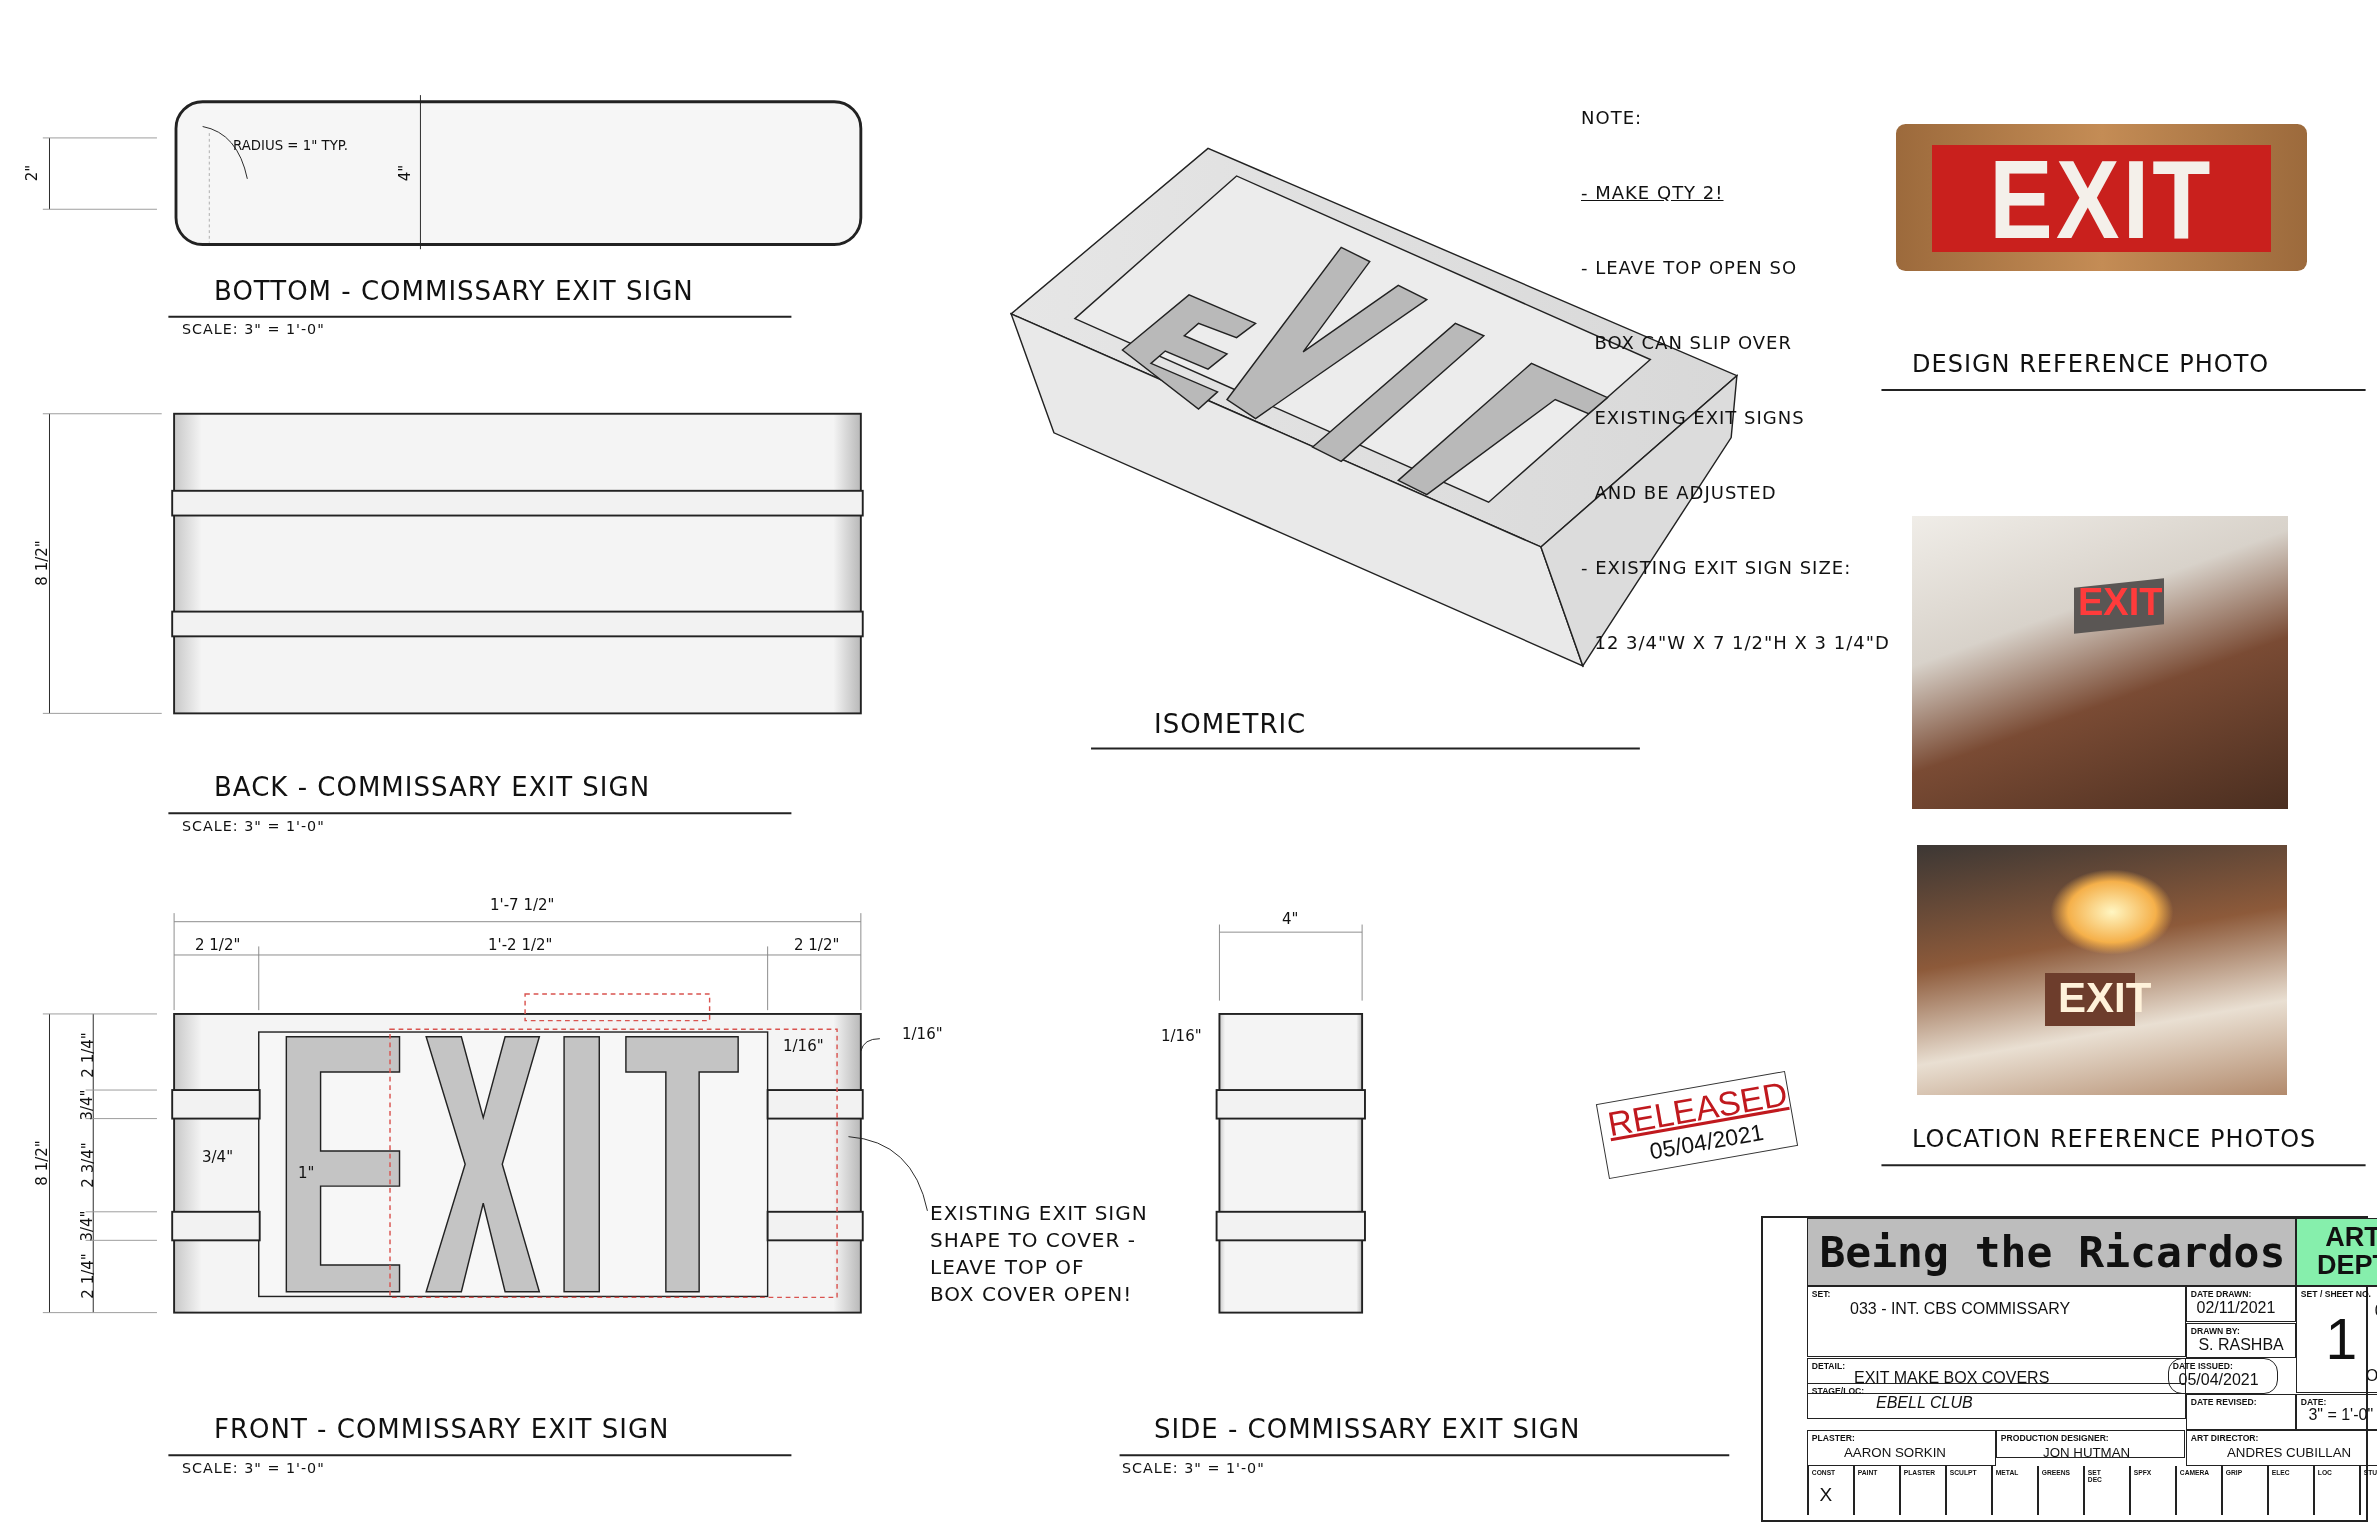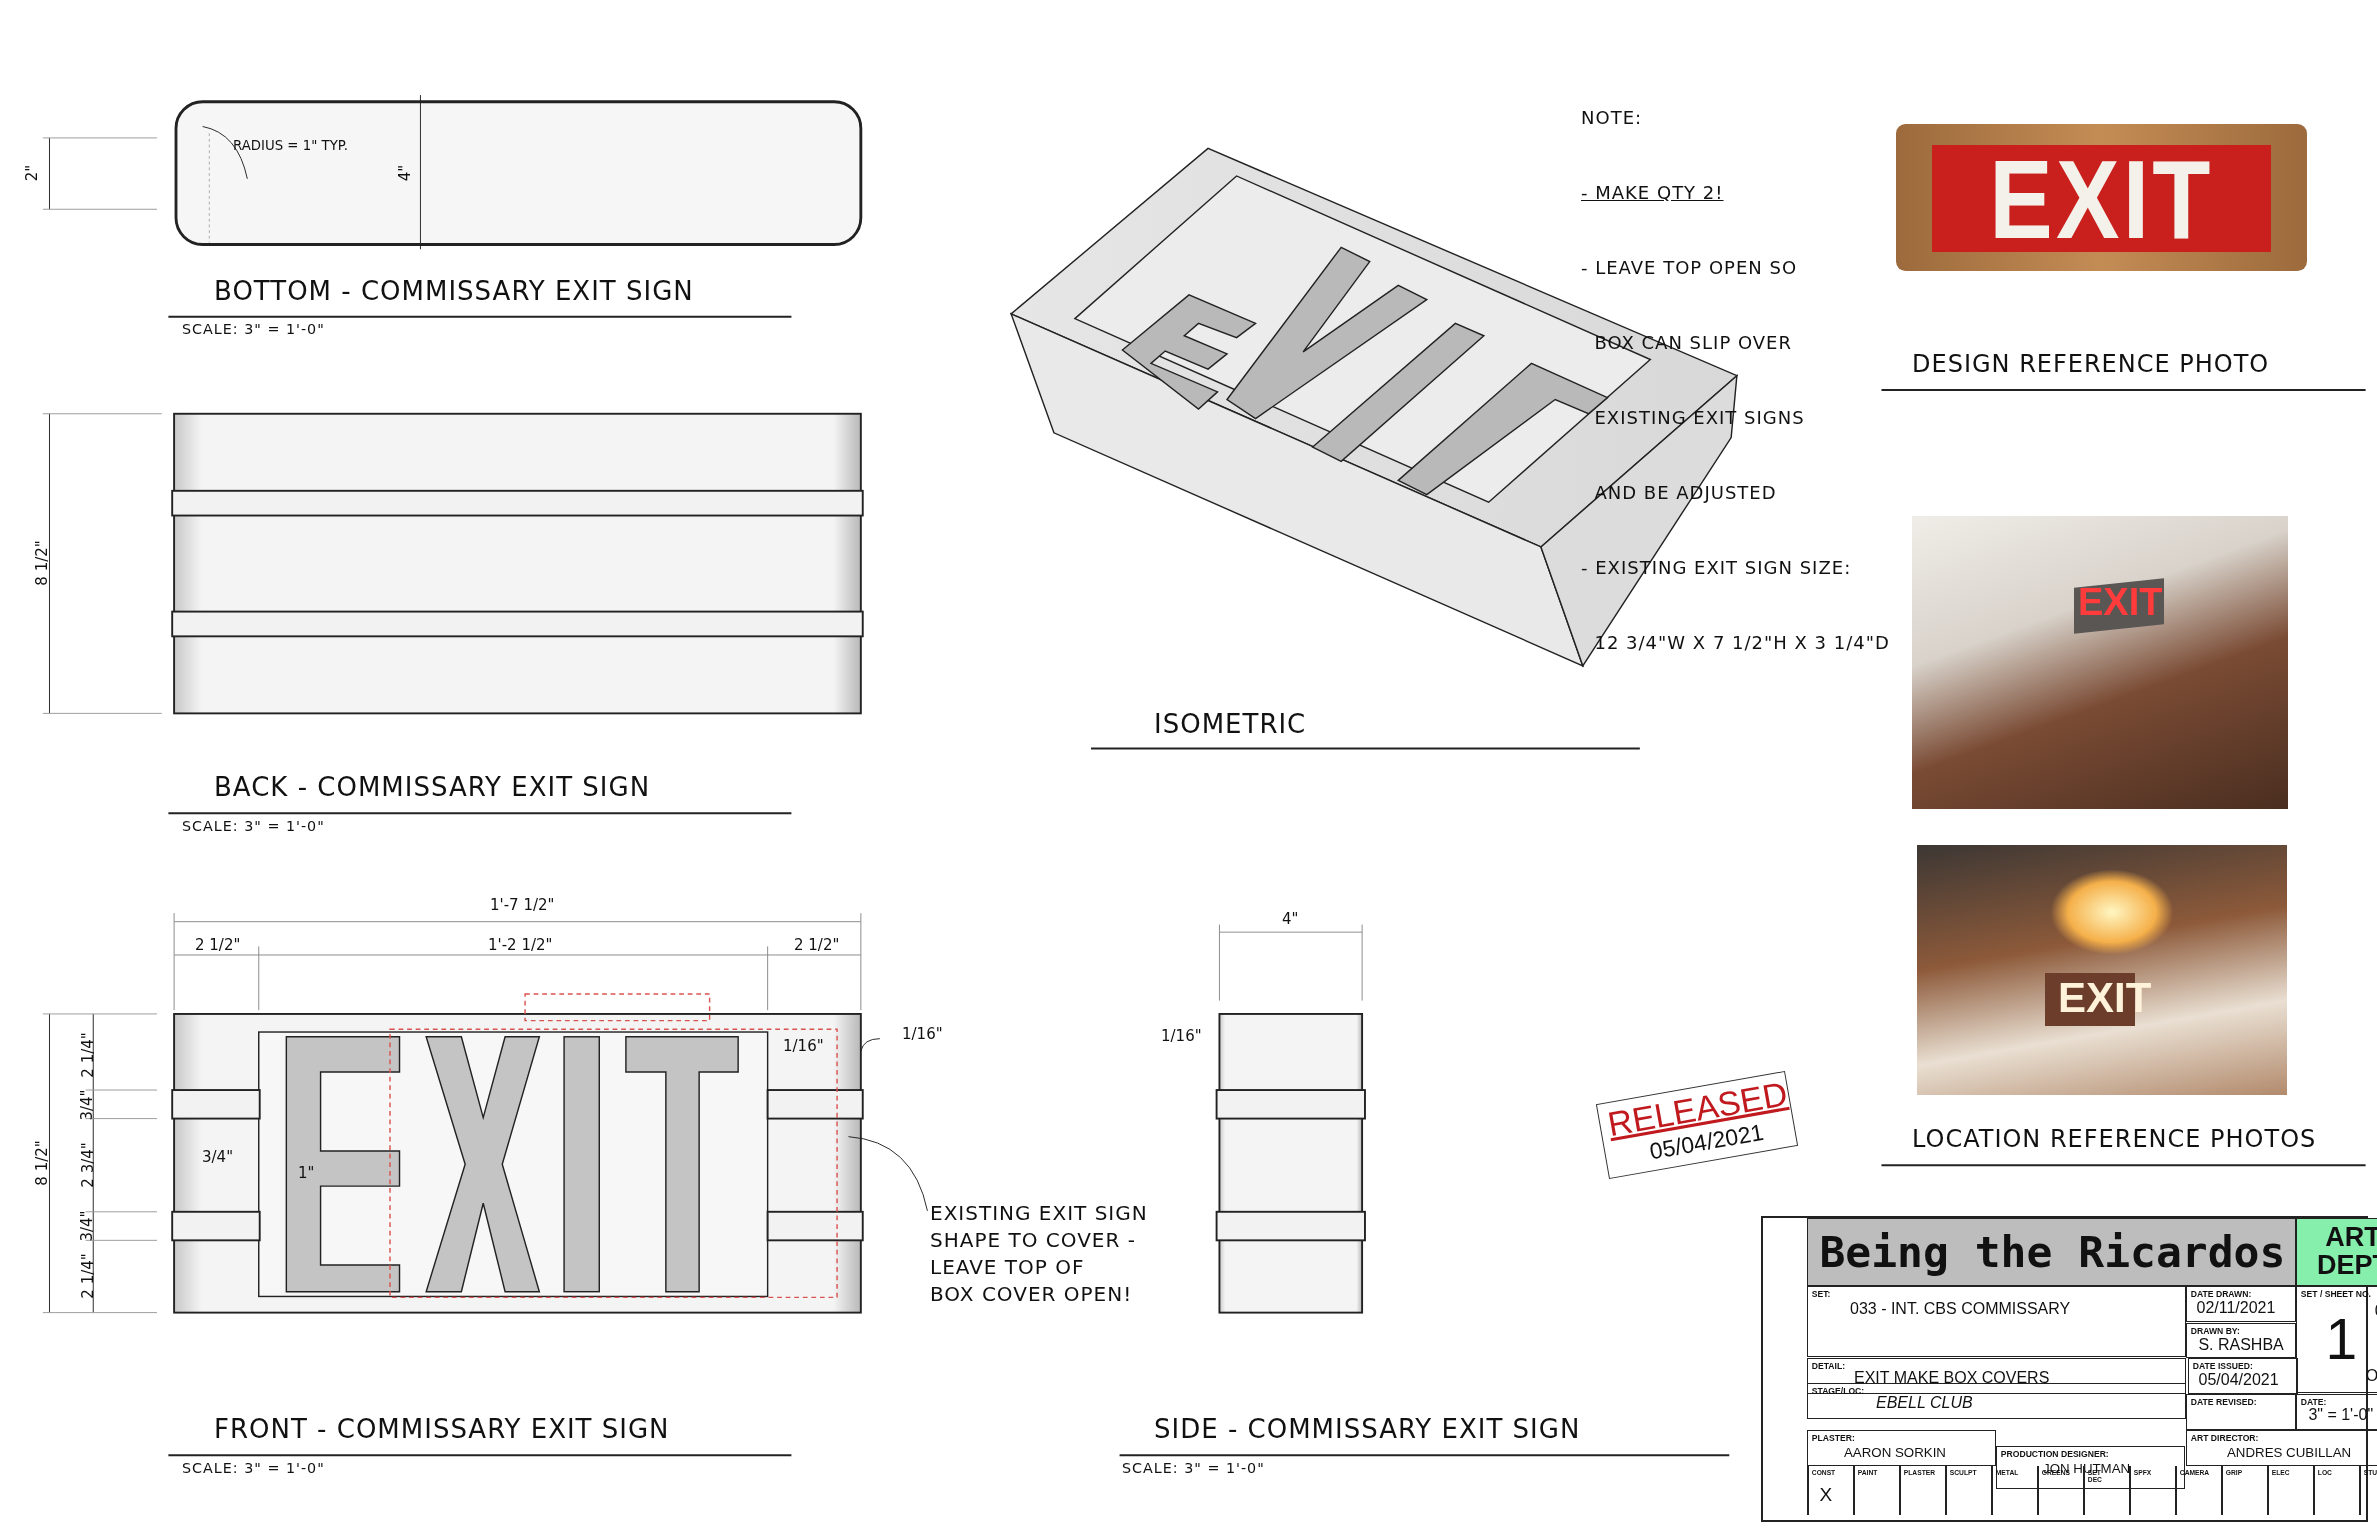--- a/index.html
+++ b/index.html
@@ -215,21 +215,21 @@
     <span class="clab">SET / SHEET NO.</span>
     <span class="cval" style="right:7.6px;top:15px;">033</span>
     <span class="cval" style="left:28.5px;top:19px;font-size:57px;">1</span>
     <span class="cval" style="right:7.6px;top:80px;">OF 1</span>
   </div>
 
   <div class="cell" style="left:0;top:140px;width:379px;height:36px;">
     <span class="clab">DETAIL:</span>
     <span class="cval" style="left:46px;top:9.5px;">EXIT MAKE BOX COVERS</span>
   </div>
-  <div class="cell" style="left:381px;top:140px;width:110px;height:36px;">
+  <div class="cell" style="left:361px;top:140px;width:110px;height:36px;border-radius:14px;">
     <span class="clab">DATE ISSUED:</span>
     <span class="cval" style="left:9.5px;top:12.4px;">05/04/2021</span>
   </div>
 
   <div class="cell" style="left:0;top:165px;width:379px;height:36px;">
     <span class="clab">STAGE/LOC:</span>
     <span class="cval" style="left:68px;top:9.5px;font-style:italic;">EBELL CLUB</span>
   </div>
   <div class="cell" style="left:379px;top:176px;width:110px;height:36px;">
     <span class="clab">DATE REVISED:</span>
@@ -237,21 +237,21 @@
   </div>
   <div class="cell" style="left:489px;top:176px;width:114px;height:36px;">
     <span class="clab">DATE:</span>
     <span class="cval" style="left:11.4px;top:11.4px;">3" = 1'-0"</span>
   </div>
 
   <div class="cell" style="left:0;top:212px;width:189px;height:36px;">
     <span class="clab">PLASTER:</span>
     <span class="cval" style="left:36px;top:14.3px;font-size:13.3px;">AARON SORKIN</span>
   </div>
-  <div class="cell" style="left:189px;top:228px;width:189px;height:43px;padding-left:12px;">
+  <div class="cell" style="left:189px;top:212px;width:189px;height:28px;padding-left:12px;">
     <span class="clab">PRODUCTION DESIGNER:</span>
     <span class="cval" style="left:46px;top:14.3px;font-size:13.3px;">JON HUTMAN</span>
   </div>
   <div class="cell" style="left:379px;top:212px;width:224px;height:36px;">
     <span class="clab">ART DIRECTOR:</span>
     <span class="cval" style="left:40px;top:14.3px;font-size:13.3px;">ANDRES CUBILLAN</span>
   </div>
 
   <div class="abs" style="left:0;top:248px;width:603px;height:49px;display:flex;">
     <div class="cell" style="position:relative;flex:1;height:49px;">

